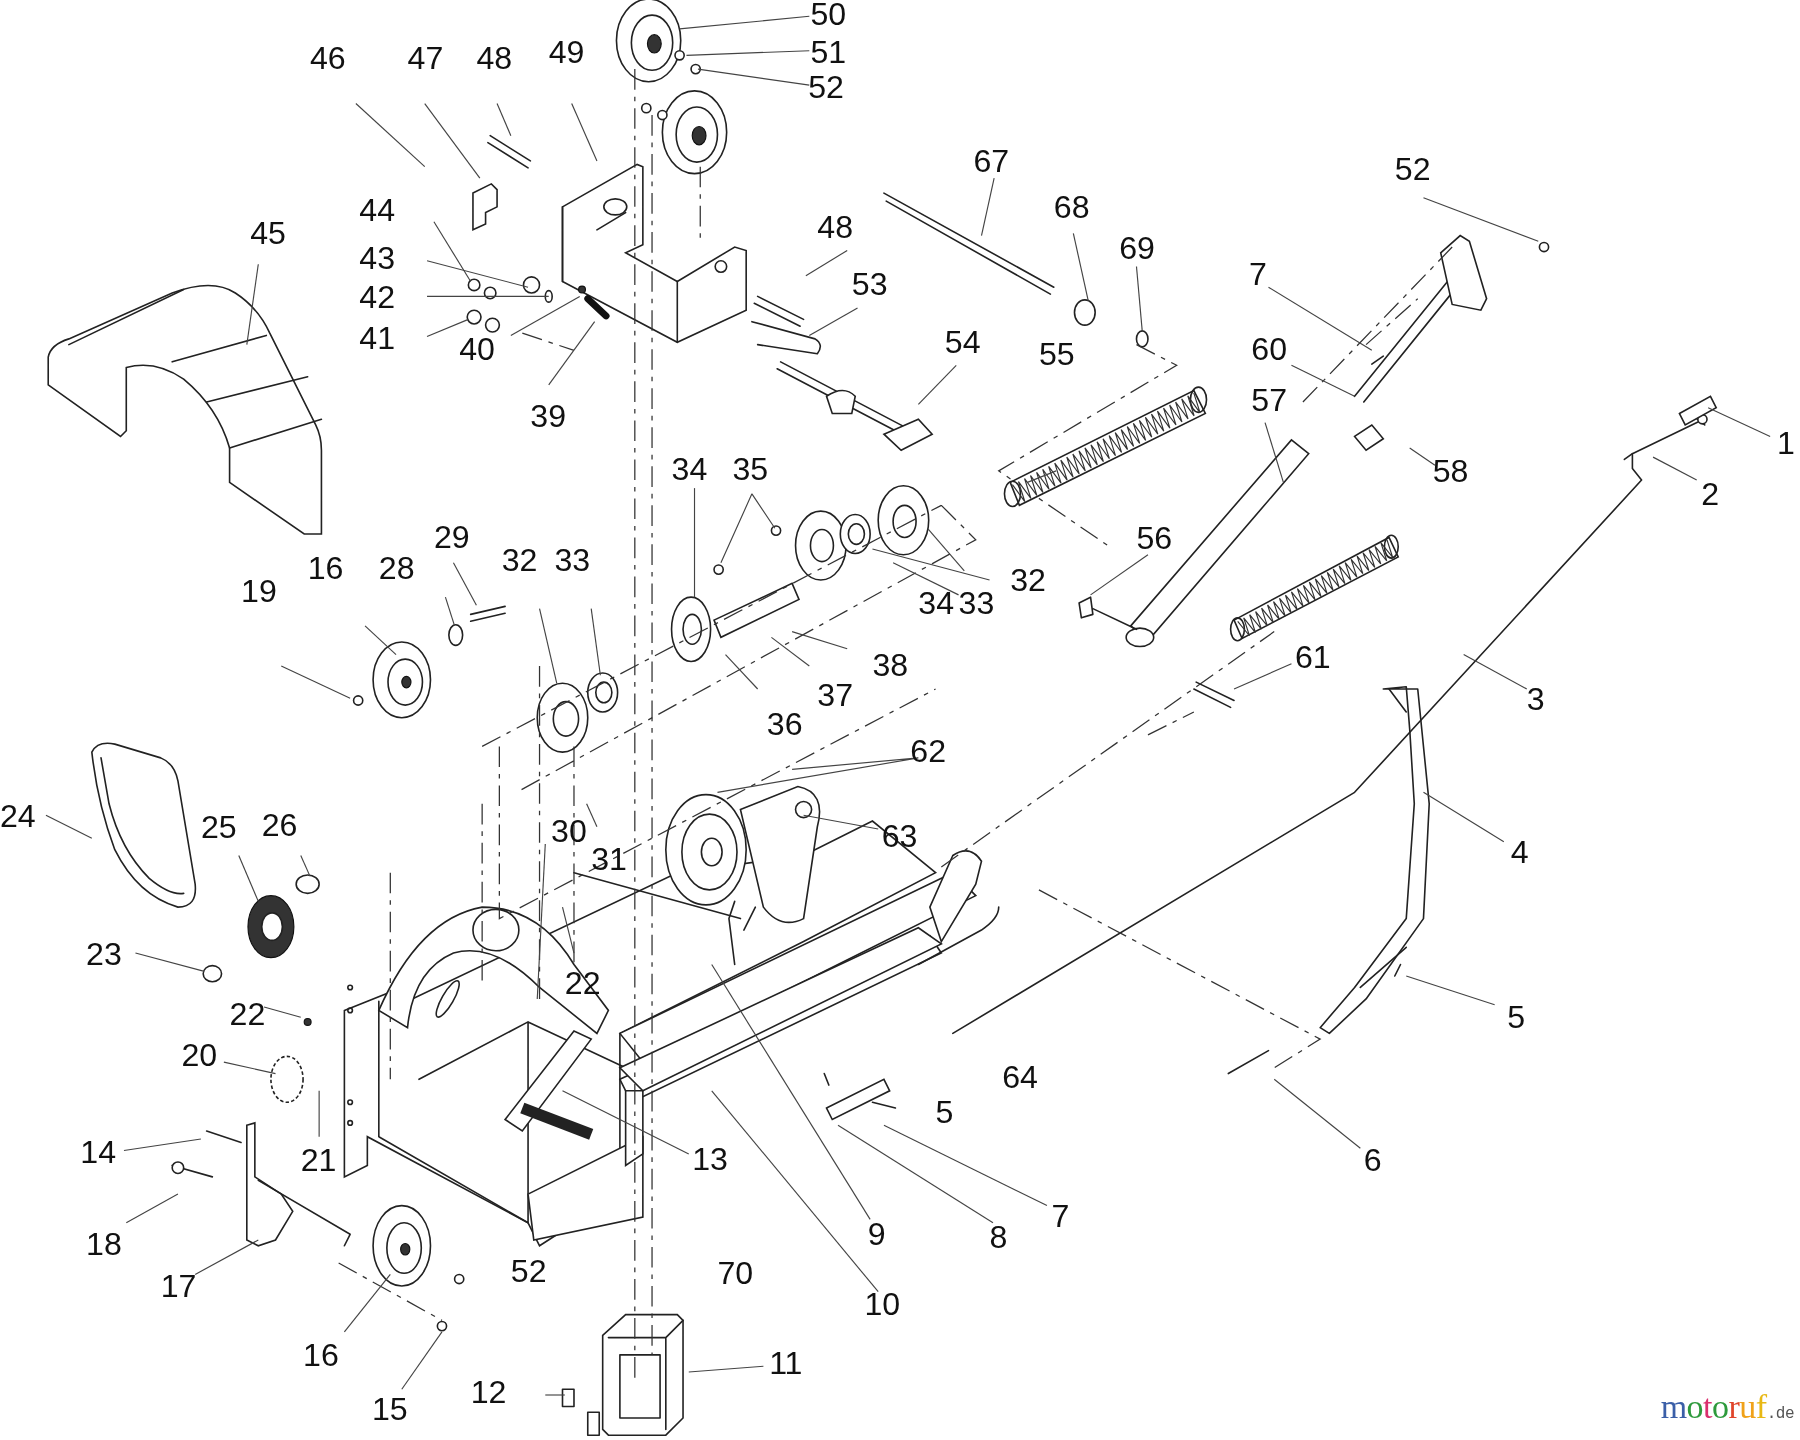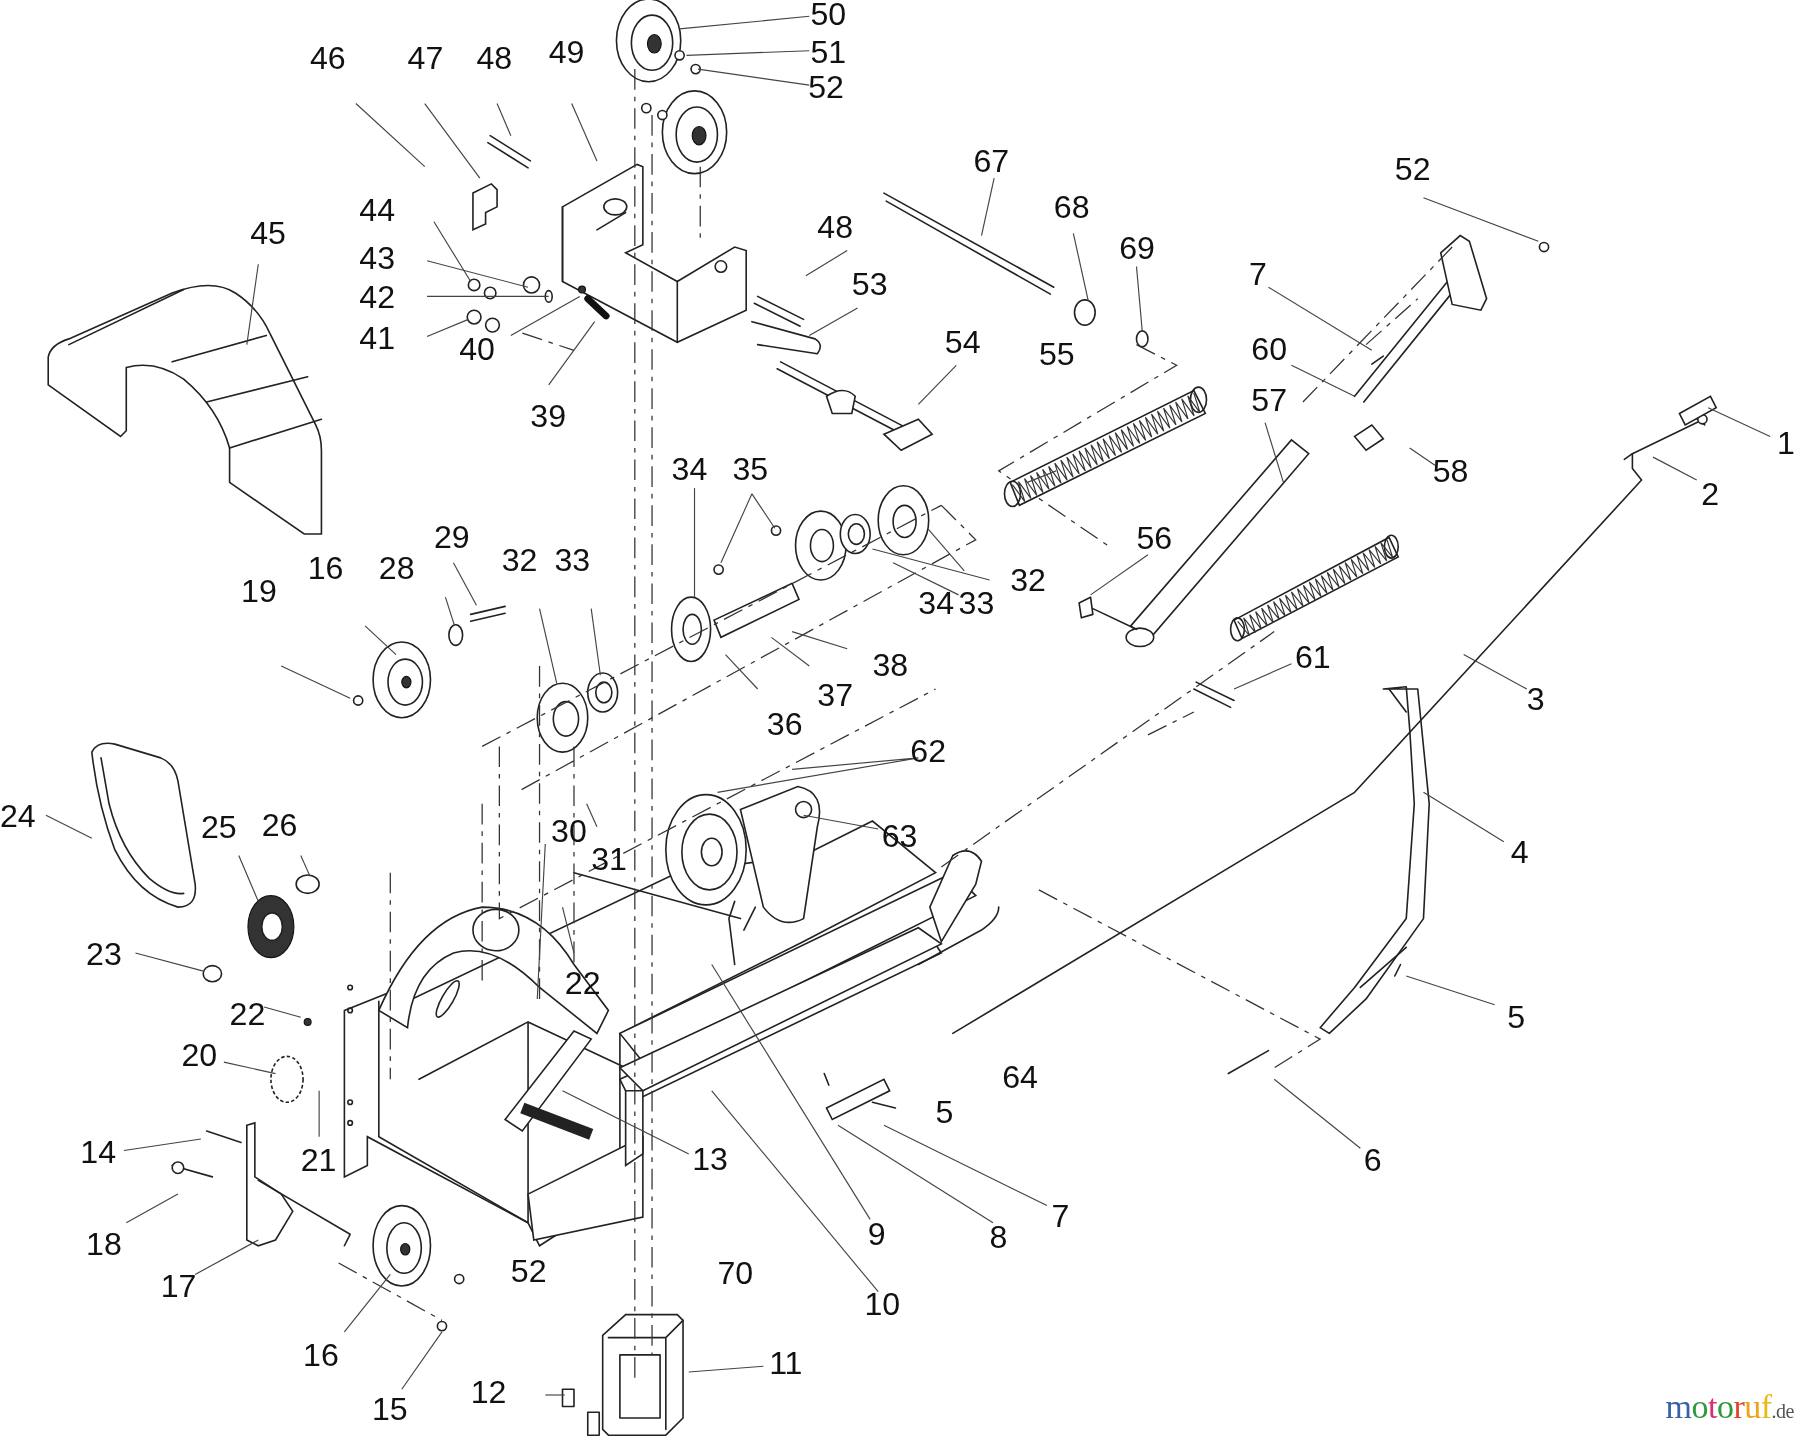--- a/index.html
+++ b/index.html
@@ -6,21 +6,21 @@
   body{width:1800px;height:1440px;overflow:hidden;position:relative;font-family:"Liberation Sans",sans-serif;}
   #diagram{position:absolute;left:0;top:0;width:1800px;height:1440px;}
   .part{fill:none;stroke:#222;stroke-width:1.4;stroke-linejoin:round;stroke-linecap:round;}
   .partfill{fill:#fff;stroke:#222;stroke-width:1.4;}
   .dark{fill:#333;stroke:#111;stroke-width:1;}
   .leader{stroke:#444;stroke-width:1;fill:none;}
   .dash{stroke:#333;stroke-width:1.1;fill:none;stroke-dasharray:18 6 4 6;}
   .lbl{font-family:"Liberation Sans",sans-serif;font-size:28px;fill:#111;}
   .coil{fill:none;stroke:#333;stroke-width:1;}
   #watermark{position:absolute;right:6px;bottom:14px;font-family:"Liberation Serif",serif;font-size:34px;letter-spacing:-0.5px;}
-  #watermark .tld{font-family:Liberation Serif, serif;font-size:20px;color:#555;}
+  #watermark .tld{font-family:Liberation Mono, monospace;font-size:16px;color:#555;}
 </style>
 </head>
 <body>
 
 <svg id="diagram" viewBox="0 0 1568 1254" xmlns="http://www.w3.org/2000/svg">
 
   <g>
 
     <path class="partfill" d="M42 311 Q44 300 60 295 L150 255 Q185 242 205 255 Q225 268 235 290 L275 370 Q280 380 280 392 L280 465 L265 465 L200 420 L200 390 Q190 355 160 330 Q135 313 110 320 L110 375 L105 380 L42 335 Z"></path>
     <path class="part" d="M60 300 L160 252 M150 315 L232 292 M180 350 L268 328 M200 390 L280 365"></path>

